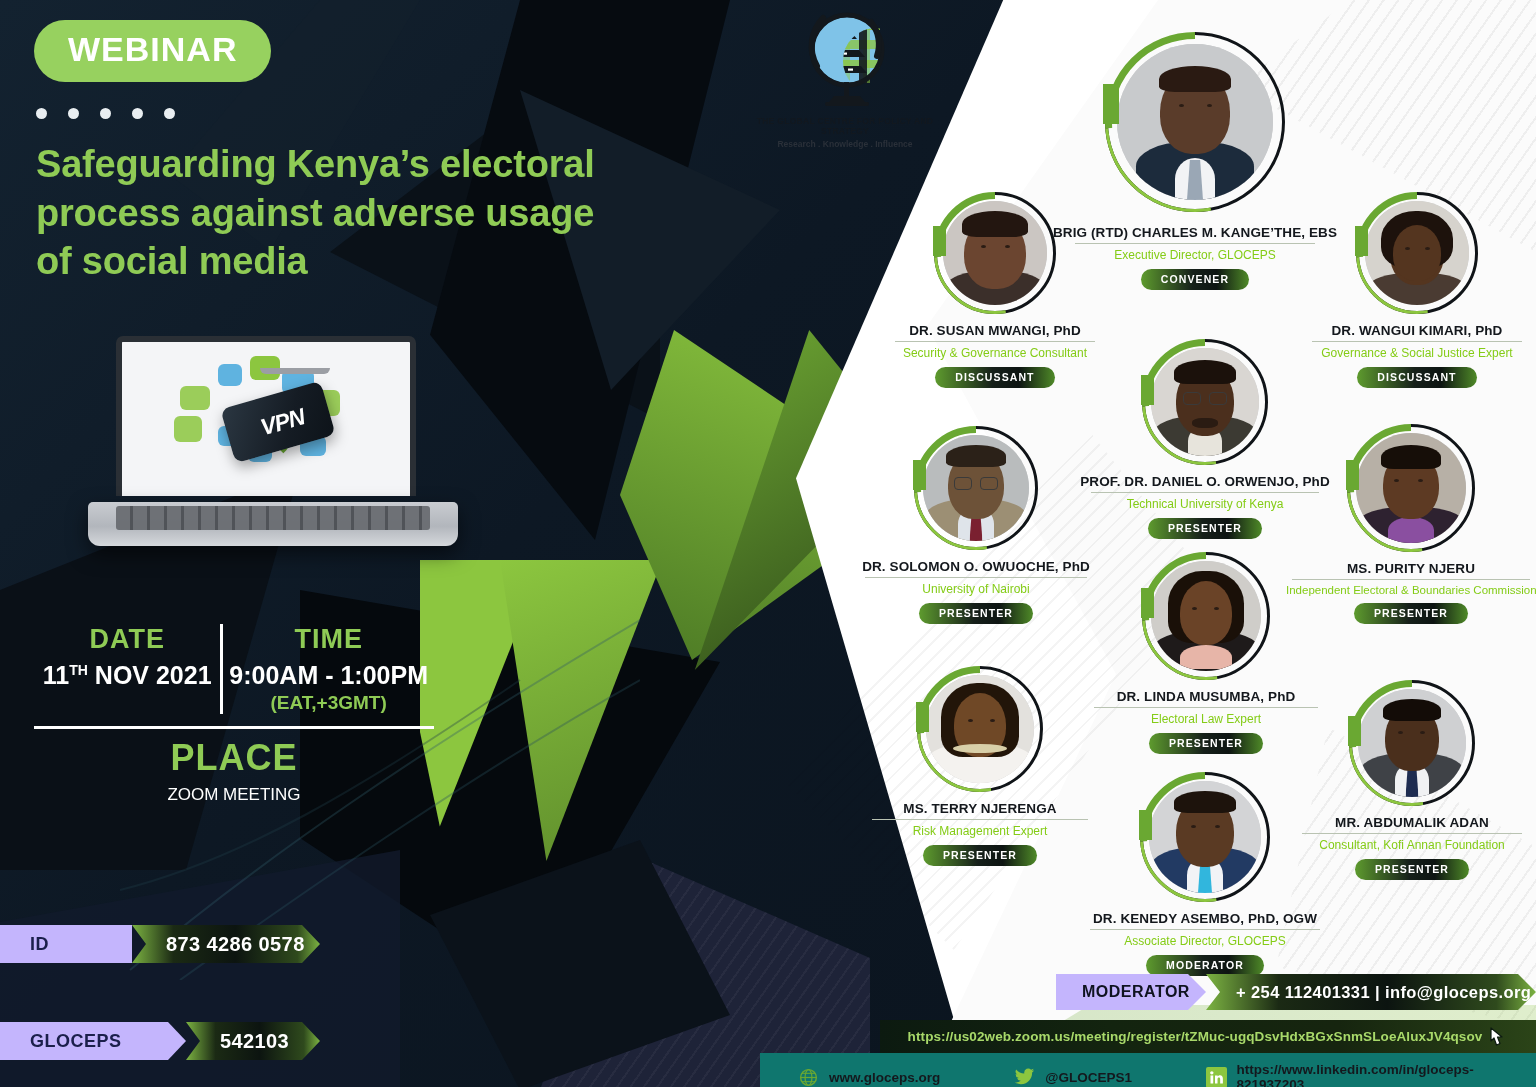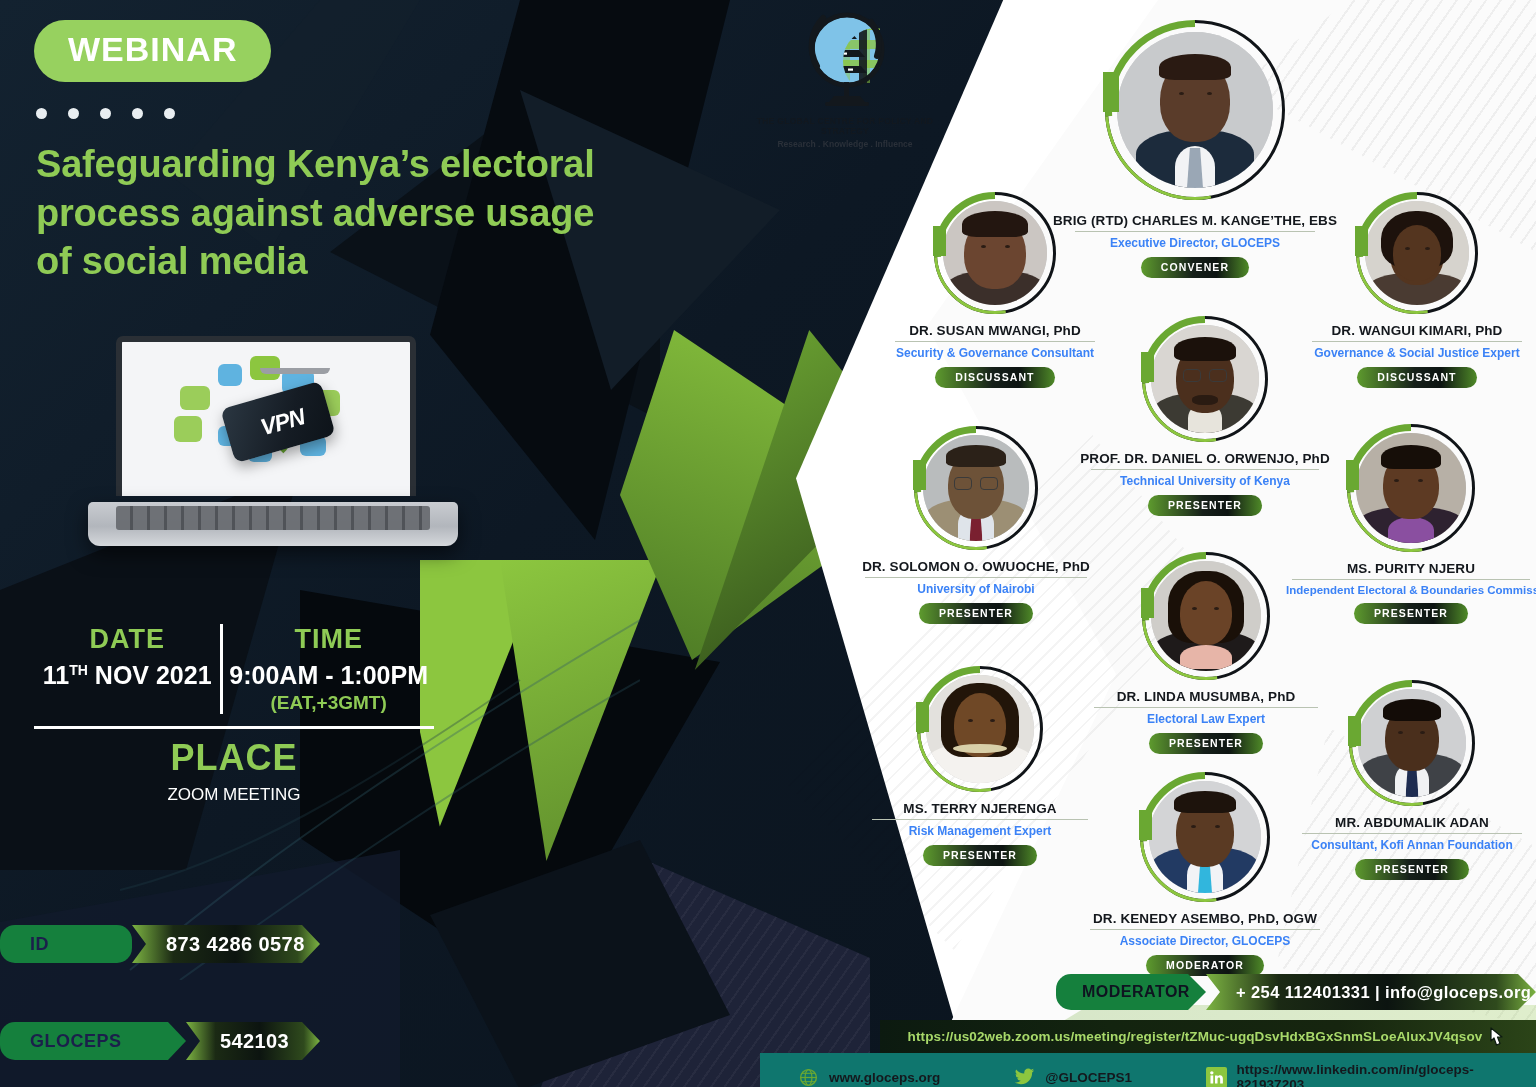--- a/index.html
+++ b/index.html
@@ -104,22 +104,22 @@
   .dt-value sup{ font-size:14px; }
   .dt-sub{ color:#8fcb55; font-size:19px; font-weight:bold; margin-top:2px; }
   .dt-rule{ height:3px; background:#fff; margin:12px 0 8px 0; }
   .dt-place{ text-align:center; }
   .dt-place .dt-label{ font-size:36px; }
   .dt-place .dt-value{ font-size:17px; font-weight:normal; }
 
   
   .chev-row{ position:absolute; display:flex; align-items:stretch; height:38px; }
   .chev-left{
-    background:#15803d; color:#1b1f4b; font-weight:bold; font-size:18px;
-    display:flex; align-items:center; padding-left:30px; letter-spacing:.5px;border-radius:15px;
+    background:#c4b5fd; color:#1b1f4b; font-weight:bold; font-size:18px;
+    display:flex; align-items:center; padding-left:30px; letter-spacing:.5px;
   }
   .chev-right{
     color:#ffffff; font-weight:bold; font-size:20px;
     display:flex; align-items:center; padding-left:34px; letter-spacing:.4px;
     background:linear-gradient(90deg,#7cb342 0%,#1b2a14 22%,#0c1410 55%,#2f4a1d 88%,#7cb342 100%);
   }
   #id-row{ left:0px; top:925px; width:320px; }
   #id-row .chev-left{ width:132px; clip-path:polygon(0 0,100% 0,100% 100%,0 100%,0 100%); }
   #pass-row{ left:0px; top:1022px; width:320px; }
   #pass-row .chev-left{ width:186px; }
@@ -150,21 +150,21 @@
     clip-path: polygon(50% 50%, -20% 55%, -20% 160%, 70% 160%);
   }
   .photo{
     position:absolute; border-radius:50%; overflow:hidden;
     background:#c9cbcd;
   }
   .sq-green{ position:absolute; background:#6aa832; width:22px; height:22px; }
 
   .spk-name{ font-size:13.5px; font-weight:bold; color:#14181d; margin-top:9px; letter-spacing:.1px; white-space:nowrap; }
   .spk-rule{ height:1px; background:#b9c3b2; margin:3px auto 4px auto; }
-  .spk-role{ font-size:12px; font-weight:bold; color:#3b82f6; white-space:nowrap; }
+  .spk-role{ font-size:12px; font-weight:normal; color:#84cc16; white-space:nowrap; }
   .badge{
     display:inline-block; margin-top:7px; color:#fff; font-size:10.5px; font-weight:bold;
     letter-spacing:1.1px; padding:4px 20px 5px 20px; border-radius:12px;
     background:linear-gradient(90deg,#5e9b2e 0%,#16201a 48%,#0d1412 70%,#4f8a28 100%);
   }
 
   
   .face{ position:absolute; inset:0; }
   .f-bg{ position:absolute; inset:0; }
   .f-head{ position:absolute; left:50%; transform:translateX(-50%); border-radius:50% 50% 45% 45%; }
@@ -348,21 +348,21 @@
       <path d="M38 12 a40 40 0 0 0 -6 48" fill="none" stroke="#13181d" stroke-width="6" stroke-linecap="round"></path>
       <path d="M86 16 a36 36 0 0 1 6 34" fill="none" stroke="#13181d" stroke-width="6" stroke-linecap="round"></path>
       <rect x="59" y="76" width="5" height="14" fill="#13181d"></rect>
       <path d="M44 96 h36 l-5 -6 h-26 z" fill="#13181d"></path>
       <rect x="40" y="96" width="44" height="4" rx="2" fill="#13181d"></rect>
     </svg>
     <div class="logo-title">THE GLOBAL CENTRE FOR POLICY AND STRATEGY</div>
     <div class="logo-sub">Research . Knowledge . Influence</div>
   </div>
 
-  <div class="spk" style="left:1040px;top:20px;width:310px;">
+  <div class="spk" style="left:1040px;top:32px;width:310px;">
     <div class="ring" style="width:180px;height:180px;">
       <div class="photo" style="inset:12px;">
         <div class="face">
           <div class="f-bg" style="background:#c8cacc"></div>
           <div class="f-body" style="bottom:0;width:118px;height:58px;background:#1c2b3c"></div>
           <div class="f-shirt" style="bottom:0;width:40px;height:42px;background:#f2f3f5"></div>
           <div class="f-tie" style="bottom:0;width:16px;height:40px;background:#9aa7b5;clip-path:polygon(18% 0,82% 0,100% 100%,0 100%)"></div>
           <div class="f-head" style="top:26px;width:70px;height:84px;background:#5a3c2a"></div>
           <div class="f-hair" style="top:22px;width:72px;height:26px;background:#2a1a12"></div>
           <div class="f-eye" style="left:62px;top:60px;"></div>
@@ -420,21 +420,21 @@
         <div class="r-green"></div>
         <div class="r-green2"></div>
       <div class="sq-green" style="left:-1px;top:34px;width:13px;height:30px;"></div>
     </div>
     <div class="spk-name">DR. WANGUI KIMARI, PhD</div>
     <div class="spk-rule" style="width:210px;"></div>
     <div class="spk-role">Governance &amp; Social Justice Expert</div>
     <div class="badge">DISCUSSANT</div>
   </div>
 
-  <div class="spk" style="left:1075px;top:316px;width:260px;">
+  <div class="spk" style="left:1075px;top:339px;width:260px;">
     <div class="ring" style="width:126px;height:126px;">
       <div class="photo" style="inset:9px;">
         <div class="face">
           <div class="f-bg" style="background:#d9d6d2"></div>
           <div class="f-body" style="bottom:0;width:102px;height:40px;background:#3c3a33"></div>
           <div class="f-shirt" style="bottom:0;width:34px;height:30px;background:#e7e4dc"></div>
           <div class="f-head" style="top:18px;width:58px;height:70px;background:#4b2f1d"></div>
           <div class="f-hair" style="top:12px;width:62px;height:24px;background:#1b110b"></div>
           <div class="f-glass" style="left:32px;top:44px;width:18px;height:13px;"></div>
           <div class="f-glass" style="left:58px;top:44px;width:18px;height:13px;"></div>

